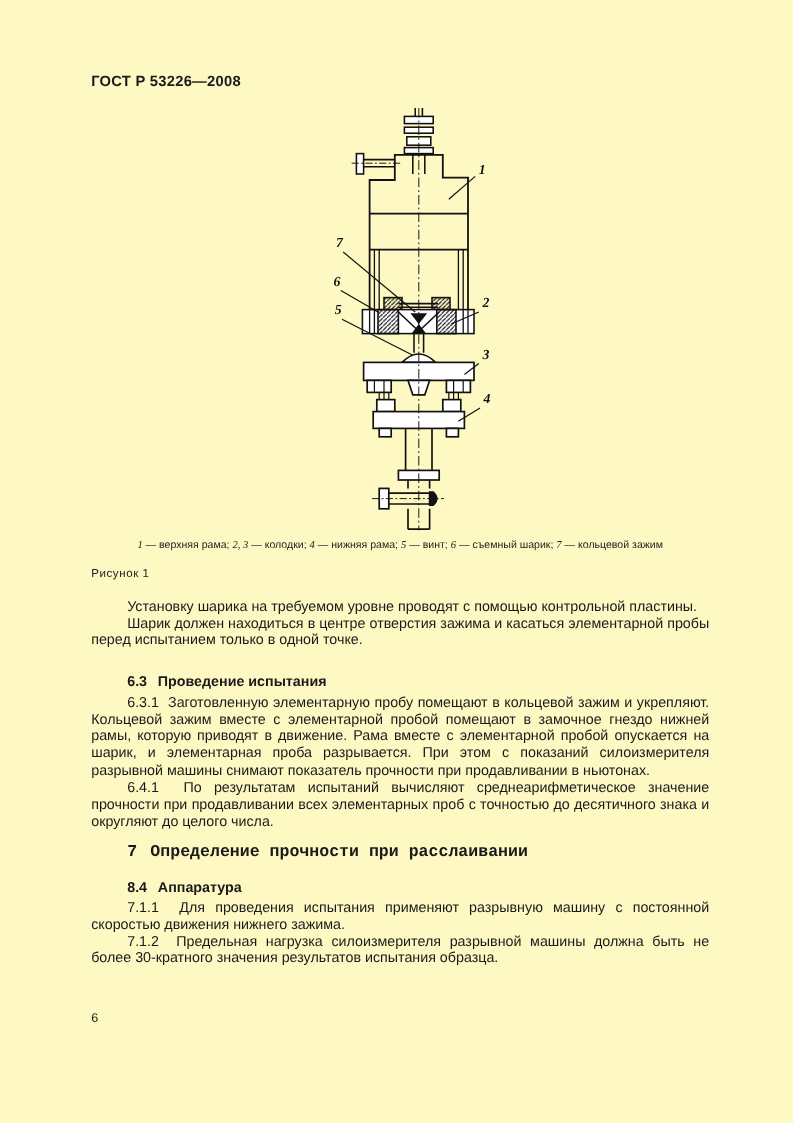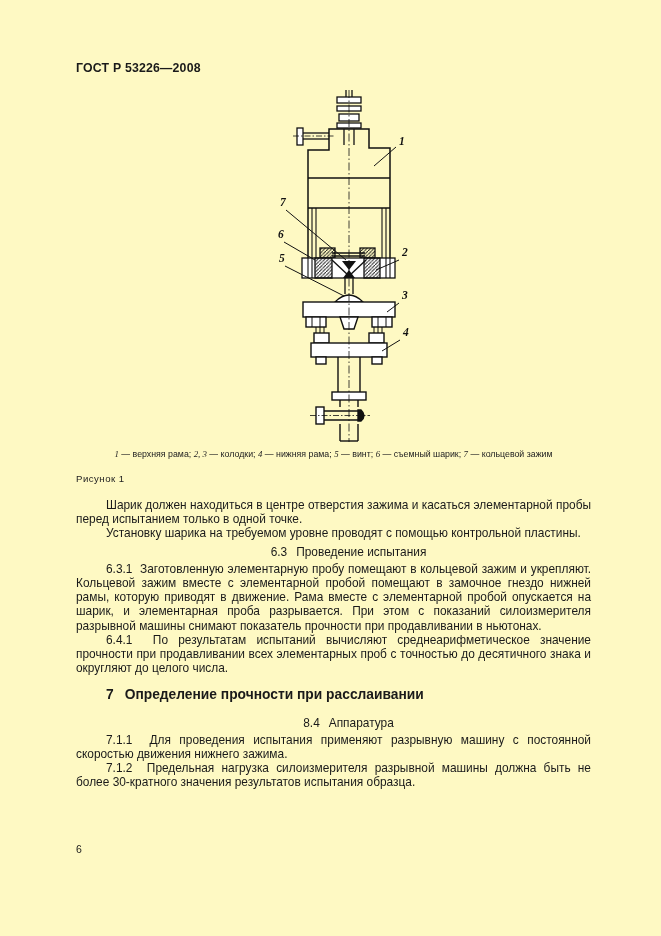--- a/index.html
+++ b/index.html
@@ -7,23 +7,23 @@
         font-family:"Liberation Sans",sans-serif;color:#1a1a1a;overflow:hidden;}
   .doc-header{position:absolute;left:76px;top:61px;font-size:12.3px;font-weight:bold;letter-spacing:.2px;}
   .figure-wrap{position:absolute;left:256px;top:90px;width:200px;height:355px;}
   .figure-caption{position:absolute;left:76px;top:449px;width:515px;text-align:center;
         font-size:8.8px;color:#222;}
   .figure-caption i{font-family:"Liberation Serif",serif;}
   .figure-label{position:absolute;left:76px;top:473px;width:515px;text-align:left;
         font-size:9.6px;letter-spacing:.5px;color:#222;}
   .content{position:absolute;left:76px;top:498px;width:515px;font-size:11.9px;line-height:14.2px;}
   .content p{margin:0;text-indent:30px;text-align:justify;}
-  .h-sub{font-weight:normal;margin:4px 0 3px;text-indent:30px;text-align:center;}
+  .h-sub{font-weight:bold;margin:20px 0 3px;text-indent:30px;}
   .h-sub .h-num{margin-right:9px;}
-  .h-main{font-weight:bold;font-size:13.8px;margin:13px 0 13px;text-indent:30px;}
+  .h-main{font-weight:bold;font-size:13.8px;margin:13px 0 13px;text-indent:30px;font-family:Liberation Mono, monospace;}
   .h-main .h-num{margin-right:11px;}
   .h-sub2{margin-top:11px;}
   .page-number{position:absolute;left:76px;top:843px;font-size:10.5px;}
   svg text.callout{font-family:"Liberation Serif",serif;font-style:italic;font-weight:bold;
         font-size:11.5px;fill:#111;}
 </style>
 </head>
 <body>
 
 <div class="page">
@@ -156,22 +156,22 @@
       <text class="callout" x="23" y="172">5</text>
       <text class="callout" x="22" y="148">6</text>
       <text class="callout" x="24" y="116">7</text>
     </svg>
   </div>
 
   <div class="figure-caption"><i>1</i> — верхняя рама; <i>2, 3</i> — колодки; <i>4</i> — нижняя рама; <i>5</i> — винт; <i>6</i> — съемный шарик; <i>7</i> — кольцевой зажим</div>
   <div class="figure-label">Рисунок 1</div>
 
   <div class="content">
+    <p>Установку шарика на требуемом уровне проводят с помощью контрольной пластины.</p>
     <p>Шарик должен находиться в центре отверстия зажима и касаться элементарной пробы перед испытанием только в одной точке.</p>
-    <p>Установку шарика на требуемом уровне проводят с помощью контрольной пластины.</p>
 
     <div class="h-sub">
       <span class="h-num">6.3</span><span>Проведение испытания</span>
     </div>
     <p>6.3.1&nbsp;&nbsp;Заготовленную элементарную пробу помещают в кольцевой зажим и укрепляют. Кольцевой зажим вместе с элементарной пробой помещают в замочное гнездо нижней рамы, которую приводят в движение. Рама вместе с элементарной пробой опускается на шарик, и элементарная проба разрывается. При этом с показаний силоизмерителя разрывной машины снимают показатель прочности при продавливании в ньютонах.</p>
 
     <p>6.4.1&nbsp;&nbsp;По результатам испытаний вычисляют среднеарифметическое значение прочности при продавливании всех элементарных проб с точностью до десятичного знака и округляют до целого числа.</p>
 
     <div class="h-main">
       <span class="h-num">7</span><span>Определение прочности при расслаивании</span>

